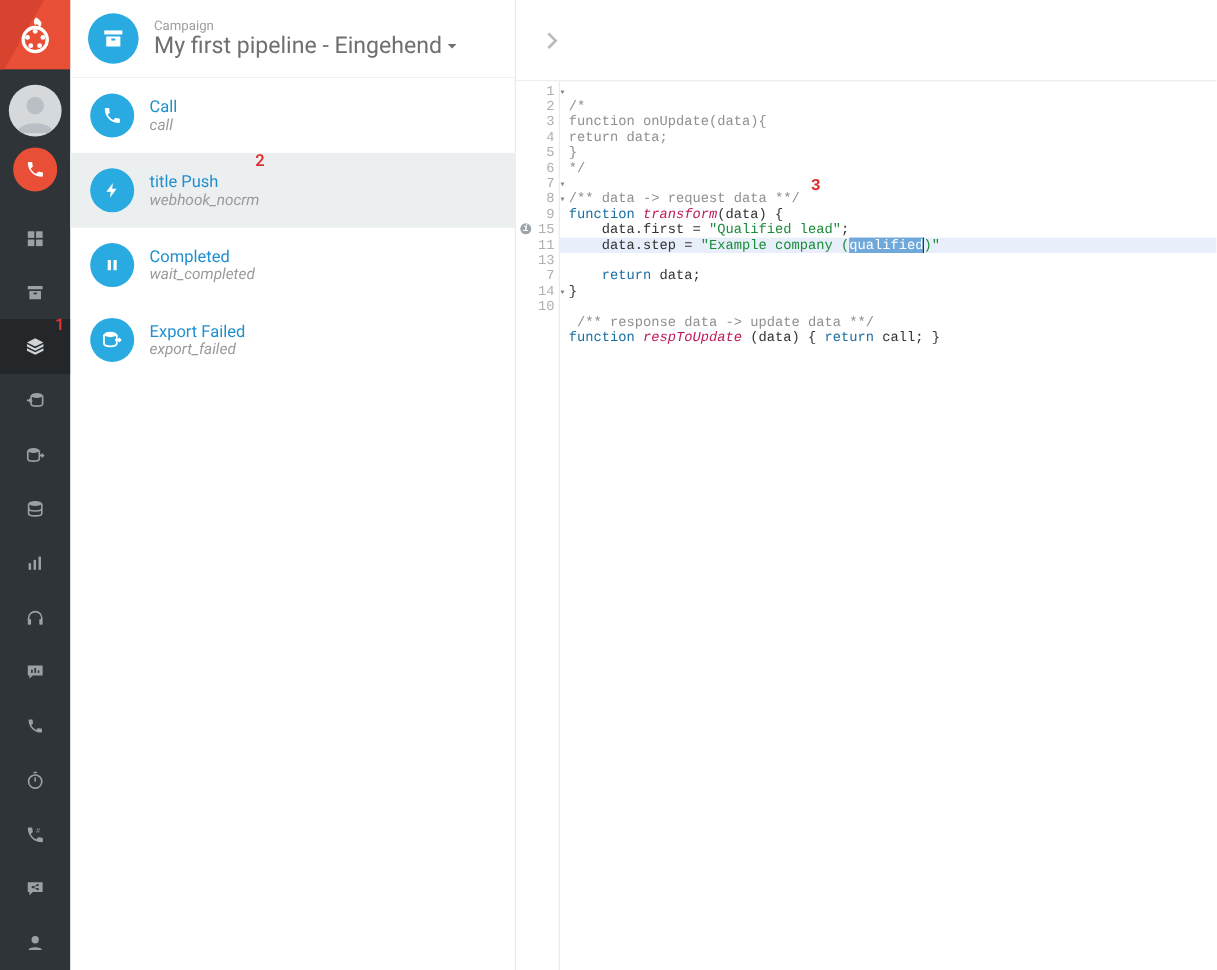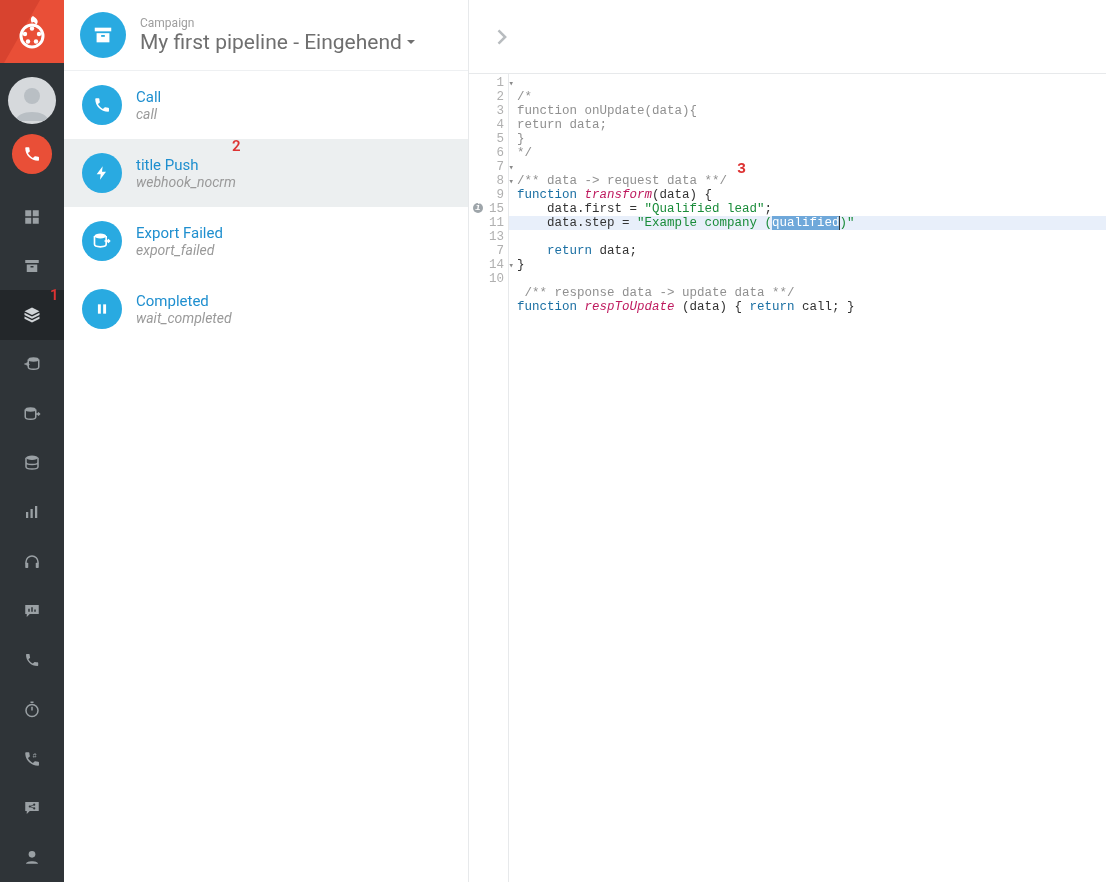--- a/index.html
+++ b/index.html
@@ -258,42 +258,42 @@
       </div>
     <div>
       <div class="t-title">title Push</div>
       <div class="t-sub">webhook_nocrm</div>
     </div>
     <div class="annot" style="left:168px; top:-2px;">2</div>
   </div>
 
   <div class="task-item">
     <div class="circ small">
+        <svg width="14" height="14" viewBox="0 0 24 24" fill="#fff">
+          <rect x="5" y="4" width="5" height="16"></rect>
+          <rect x="14" y="4" width="5" height="16"></rect>
+        </svg>
+      </div>
+    <div>
+      <div class="t-title">Completed</div>
+      <div class="t-sub">wait_completed</div>
+    </div>
+  </div>
+
+  <div class="task-item">
+    <div class="circ small">
         <svg width="20" height="20" viewBox="0 0 24 24" fill="#fff">
           <ellipse cx="10" cy="6" rx="7" ry="3"></ellipse>
           <path d="M3 6v10c0 1.7 3.1 3 7 3s7-1.3 7-3V6" fill="none" stroke="#fff" stroke-width="2"></path>
           <path d="M15 12h6m-2-2 2 2-2 2" stroke="#fff" stroke-width="2" fill="none"></path>
         </svg>
       </div>
     <div>
       <div class="t-title">Export Failed</div>
       <div class="t-sub">export_failed</div>
-    </div>
-  </div>
-
-  <div class="task-item">
-    <div class="circ small">
-        <svg width="14" height="14" viewBox="0 0 24 24" fill="#fff">
-          <rect x="5" y="4" width="5" height="16"></rect>
-          <rect x="14" y="4" width="5" height="16"></rect>
-        </svg>
-      </div>
-    <div>
-      <div class="t-title">Completed</div>
-      <div class="t-sub">wait_completed</div>
     </div>
   </div>
 </div>
 
 <div class="right">
   <div class="right-head">
     <svg width="20" height="20" viewBox="0 0 24 24">
         <path d="M9 4l8 8-8 8" fill="none" stroke="#b8bcbf" stroke-width="3"></path>
       </svg>
   </div>

